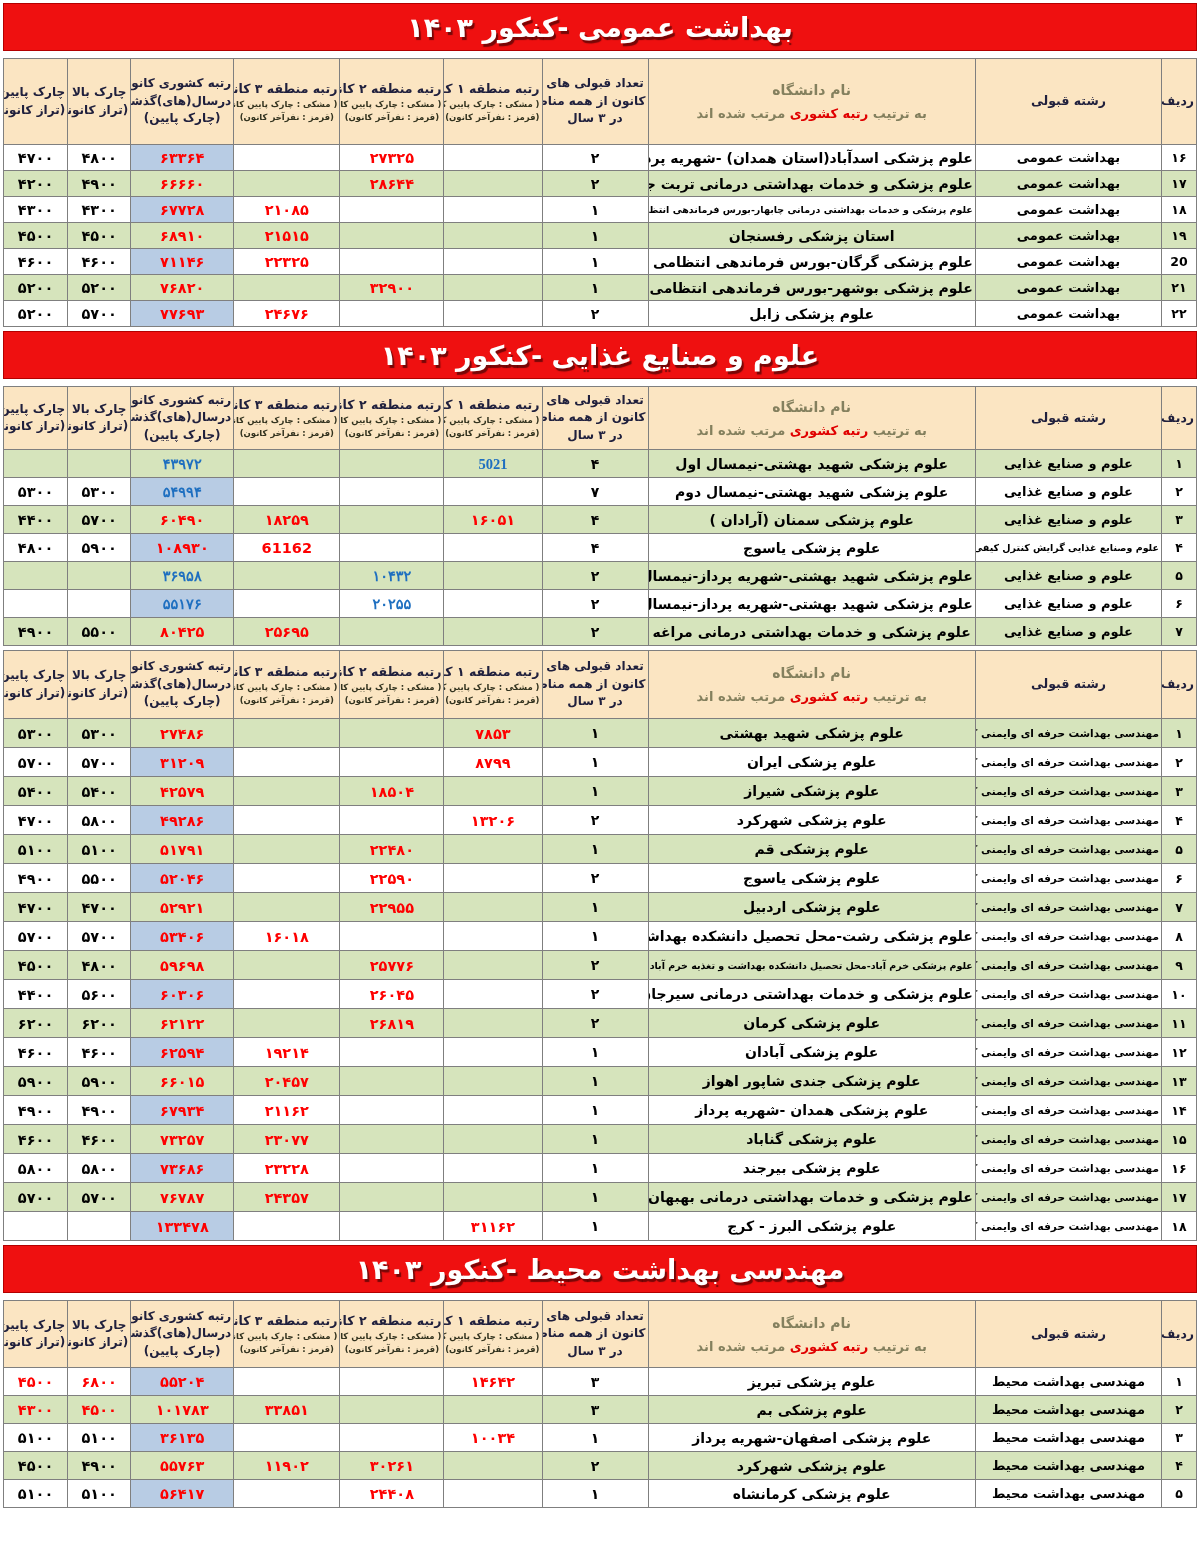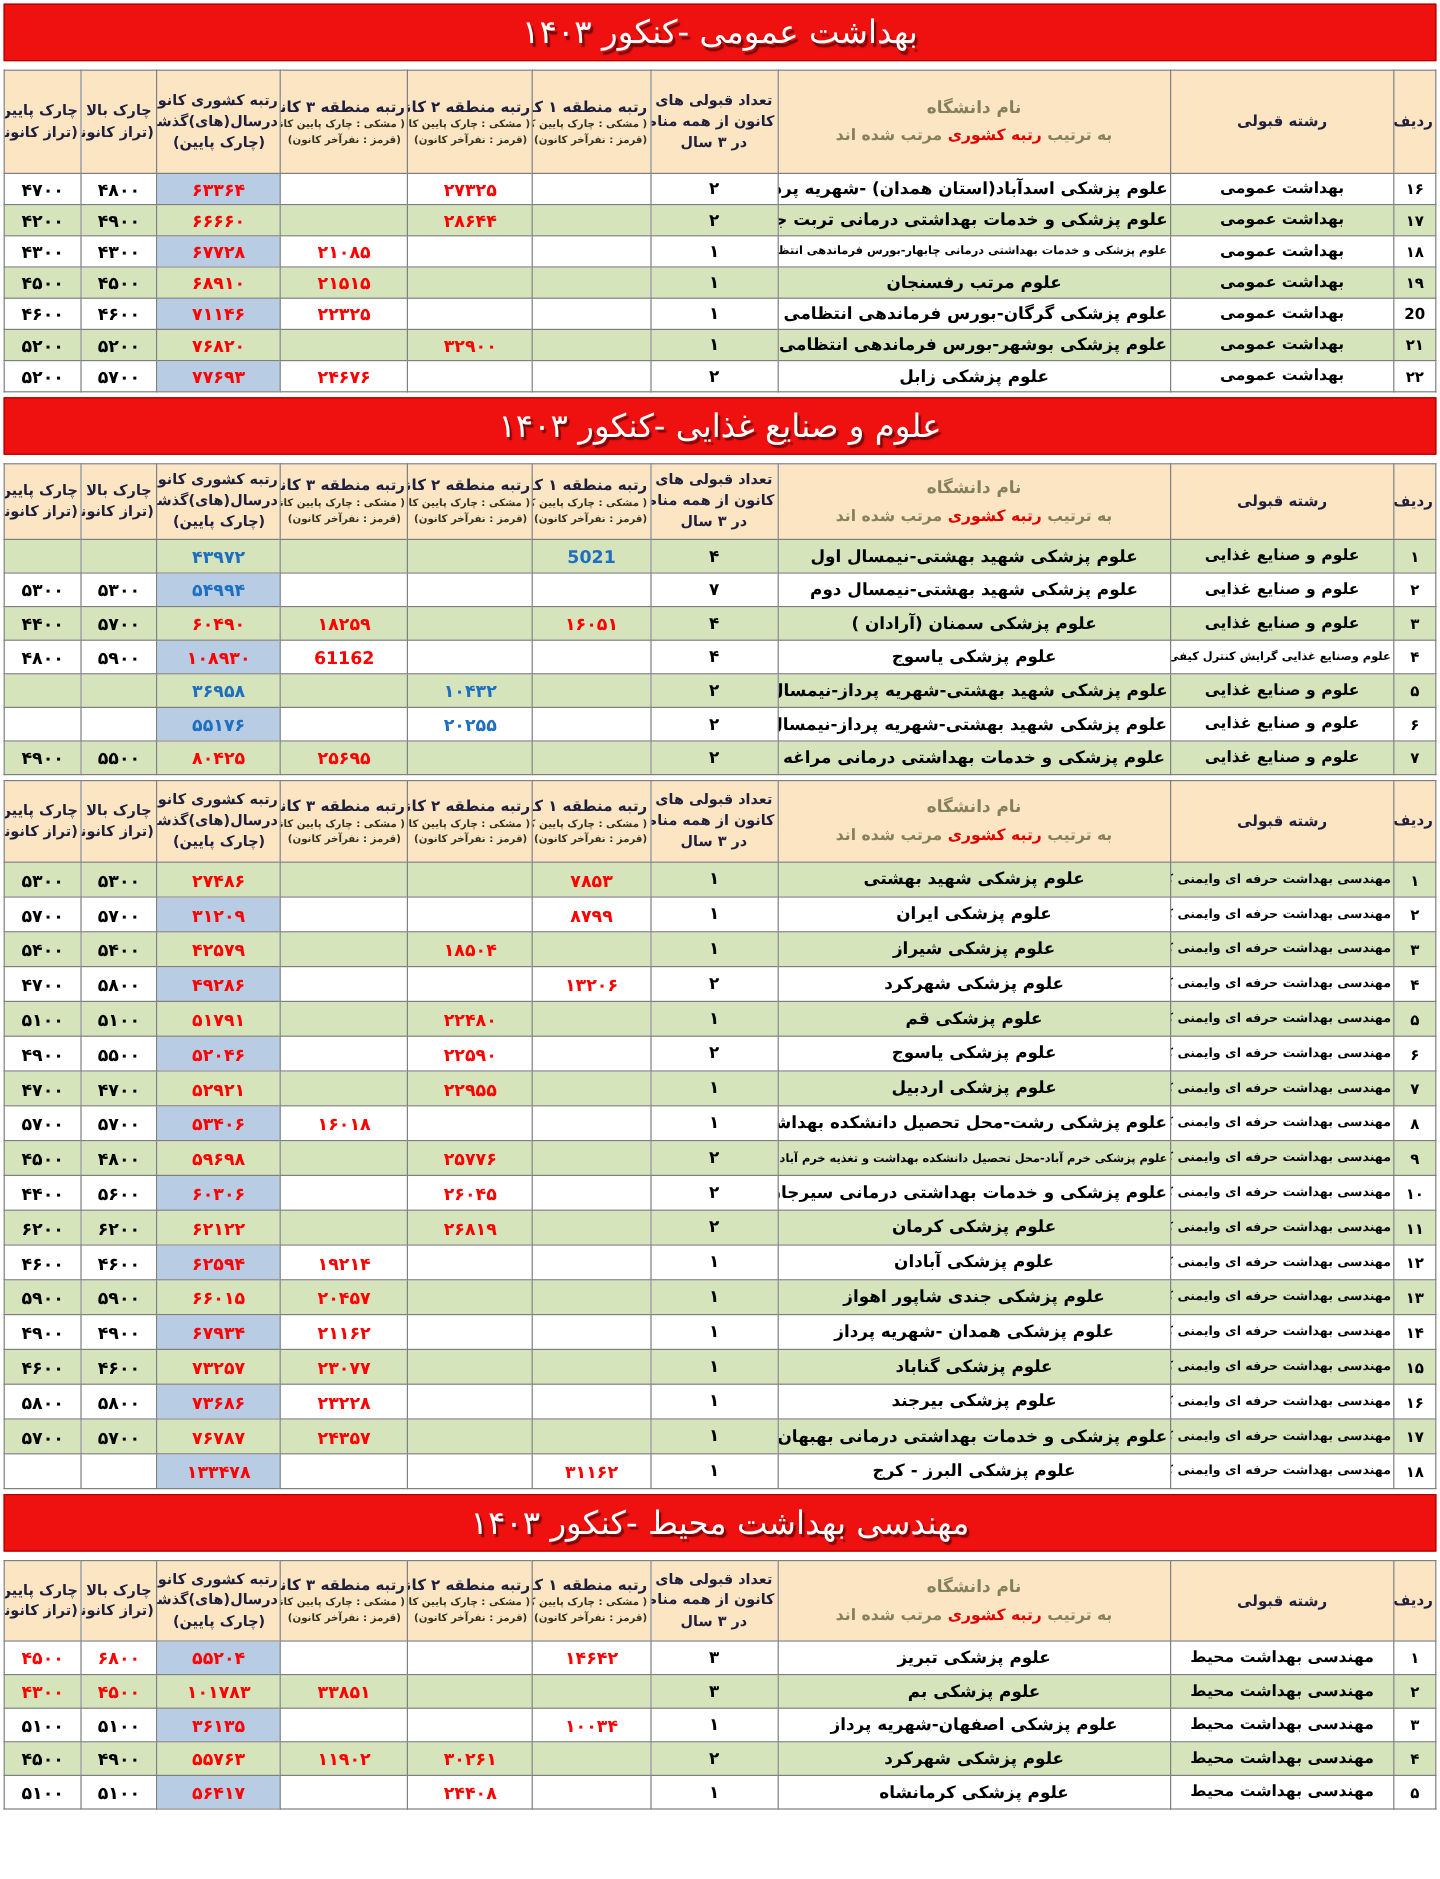--- a/index.html
+++ b/index.html
@@ -5,36 +5,36 @@
   :root{
     --banner-red:#ef1010; --header-cream:#fbe5c2; --row-green:#d6e4bc;
     --cell-blue:#b8cce4; --text-red:#fe0000; --text-blue:#1e6fc0;
     --grid:#7f7f7f; --head-ink:#20203d; --olive:#84805e;
   }
   html,body{margin:0;padding:0;background:#fff;}
   body{width:1200px;font-family:"DejaVu Sans","Liberation Sans",sans-serif;direction:rtl;}
   .sec-block{margin:0;}
   .banner{height:46px;margin:3px 3px 7px 3px;background:var(--banner-red);
     border:1px solid #b30000;display:flex;align-items:center;justify-content:center;}
-  .banner-text{color:#ffffff;font-weight:normal;font-size:27px;
+  .banner-text{color:#ffffff;font-weight:bold;font-size:27px;
     text-shadow:2px 3px 1px rgba(40,0,0,0.6);letter-spacing:0;}
   table{border-collapse:collapse;table-layout:fixed;width:1194px;margin:0 3px 4px 3px;direction:rtl;}
   th,td{border:1px solid var(--grid);padding:0 2px;text-align:center;vertical-align:middle;overflow:hidden;white-space:nowrap;}
   thead th{background:var(--header-cream);}
   .h-main{display:block;font-size:12.5px;font-weight:bold;color:var(--head-ink);line-height:1.45;}
   .h-line{display:block;font-size:12px;font-weight:bold;color:var(--head-ink);line-height:1.45;}
   .h-sub{display:block;font-size:8.5px;font-weight:bold;color:#33331f;line-height:1.5;}
   .uni-h .t1{display:block;font-size:14px;font-weight:bold;color:var(--olive);margin-bottom:8px;}
   .uni-h .t2{display:block;font-size:13px;font-weight:bold;color:var(--olive);}
   .uni-h .t2 .hl{color:#e00000;}
   tr.green td{background:var(--row-green);}
   tr.white td{background:#ffffff;}
   tr.white td.kcell{background:var(--cell-blue);}
   .num{font-weight:bold;font-size:14.5px;}
-  .c-red{color:var(--text-red);} .c-blue{color:var(--text-blue);} .c-black{color:#000;}
+  .c-red{color:var(--text-red);} .c-blue{color:var(--text-blue);font-family:Liberation Serif, serif;} .c-black{color:#000;}
   td.uni{font-size:14px;font-weight:bold;color:#000;}
   td.uni.small{font-size:9.5px;}
   td.reshteh{font-size:13px;font-weight:bold;color:#000;}
   td.reshteh.small{font-size:9.5px;}
   table.sec-2 td.reshteh{font-size:10.5px;}
   td.radif{font-size:12.5px;font-weight:bold;color:#000;}
   td.tedad{font-size:14px;font-weight:bold;color:#000;}
   
   .sec-0 thead tr{height:86px;} .sec-0 tbody tr{height:26px;}
   .sec-1 thead tr{height:63px;} .sec-1 tbody tr{height:28px;}
@@ -142,21 +142,21 @@
             <td></td>
             <td></td>
             <td><span class="num c-red">۲۱۰۸۵</span></td>
             <td class="kcell"><span class="num c-red">۶۷۷۲۸</span></td>
             <td><span class="num c-black">۴۳۰۰</span></td>
             <td><span class="num c-black">۴۳۰۰</span></td>
           </tr>
           <tr class="green">
             <td class="radif">۱۹</td>
             <td class="reshteh">بهداشت عمومی</td>
-            <td class="uni">علوم مرتب رفسنجان</td>
+            <td class="uni">استان پزشکی رفسنجان</td>
             <td class="tedad">۱</td>
             <td></td>
             <td></td>
             <td><span class="num c-red">۲۱۵۱۵</span></td>
             <td class="kcell"><span class="num c-red">۶۸۹۱۰</span></td>
             <td><span class="num c-black">۴۵۰۰</span></td>
             <td><span class="num c-black">۴۵۰۰</span></td>
           </tr>
           <tr class="white">
             <td class="radif">20</td>

